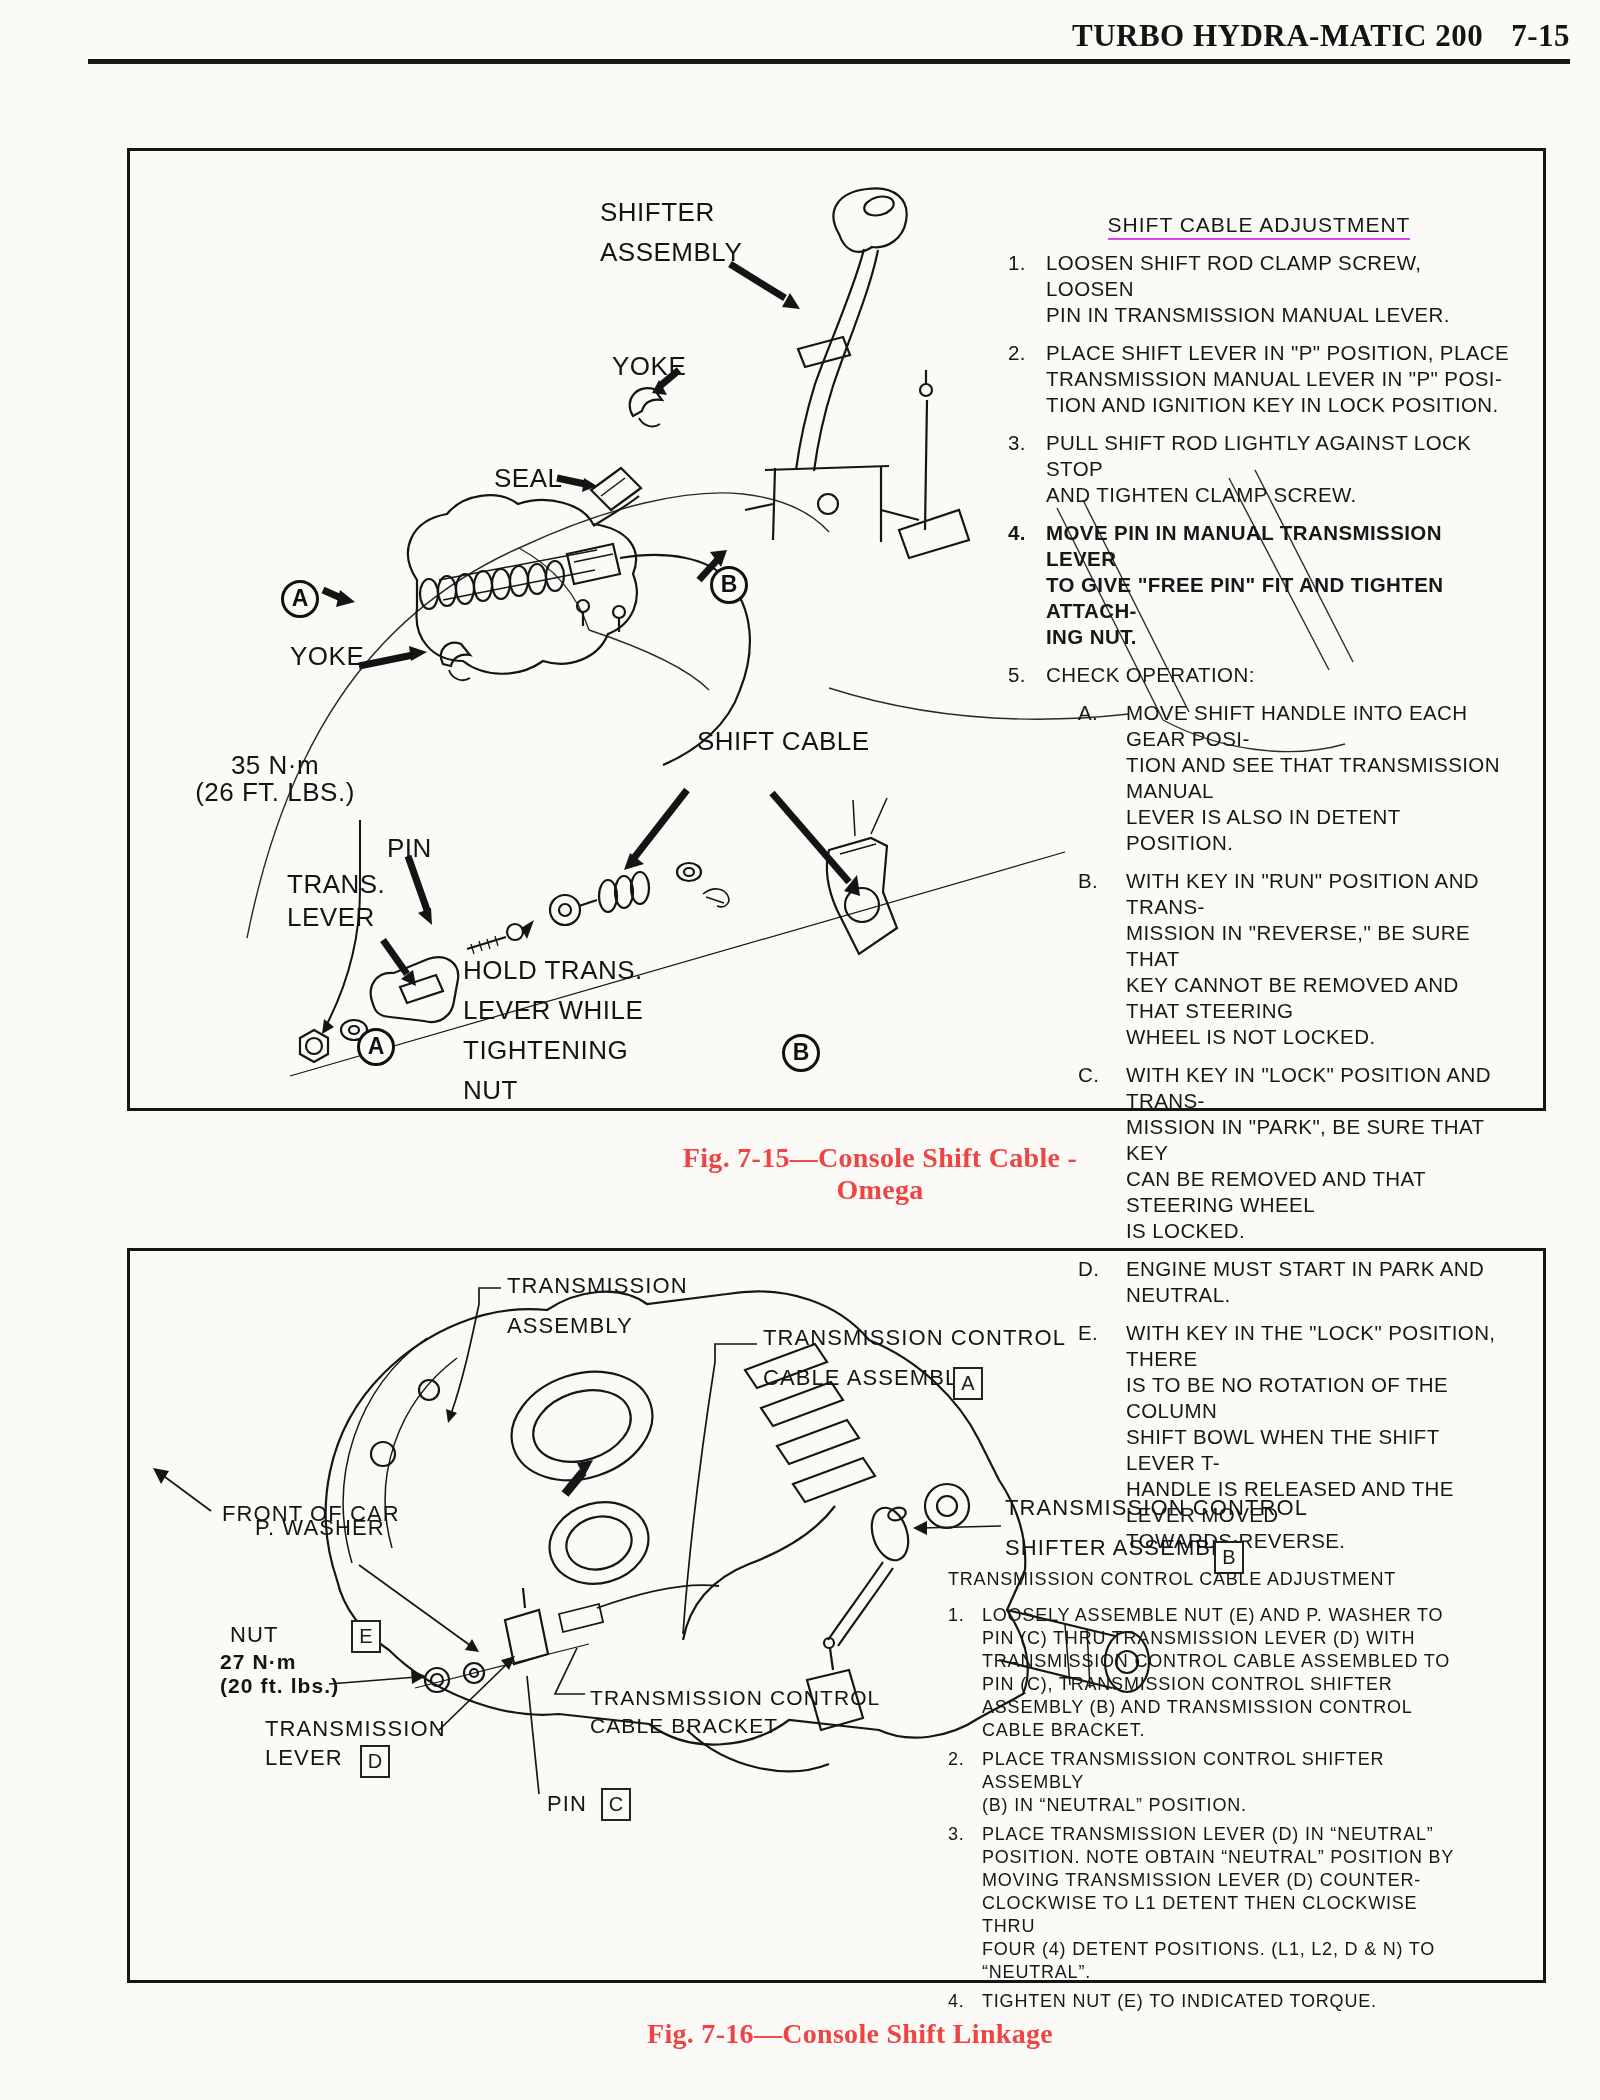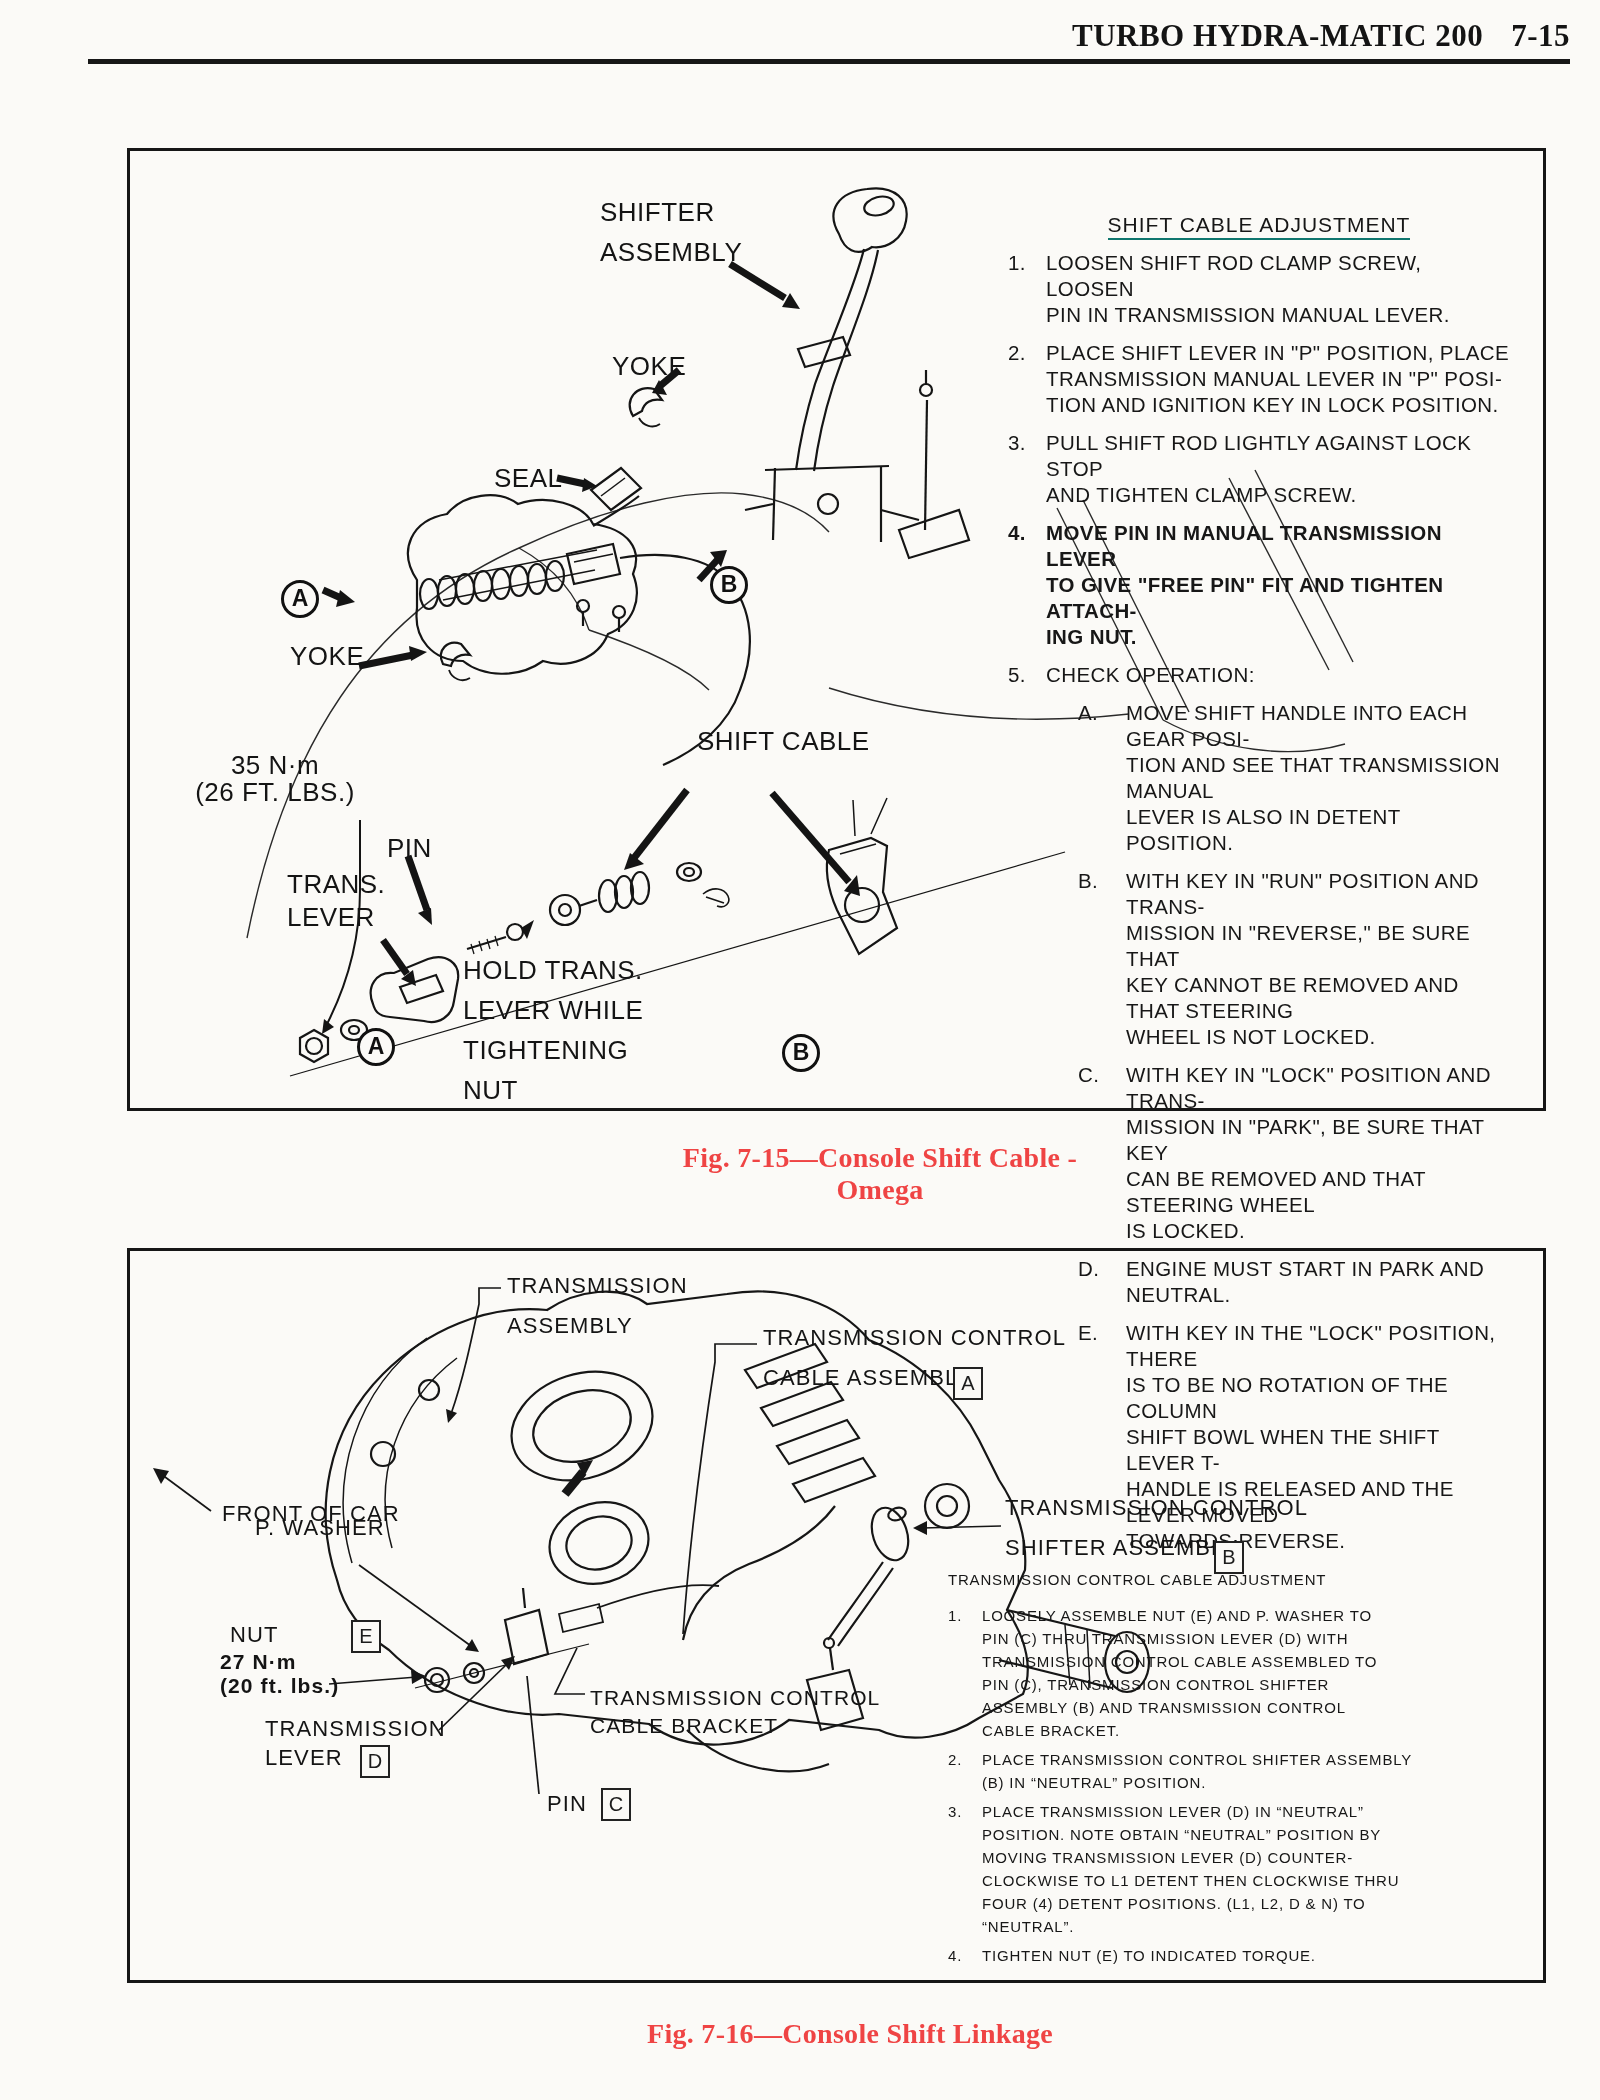--- a/index.html
+++ b/index.html
@@ -31,28 +31,28 @@
     background:#fbfaf7;
   }
   .boxed-badge{
     position:absolute;width:30px;height:33px;box-sizing:border-box;
     border:2.5px solid #222;text-align:center;line-height:29px;
     font-size:20px;color:#1c1c1c;background:#fbfaf7;
   }
   .proc{position:absolute;color:#171717;}
   .proc1{left:1008px;top:212px;width:502px;font-size:20.5px;line-height:26px;letter-spacing:0.4px;}
   .proc1 .ptitle{text-align:center;margin-bottom:12px;font-size:21px;letter-spacing:1px;}
-  .proc1 .ptitle span{border-bottom:2px solid #0f766e;padding-bottom:2px;text-align:center;}
+  .proc1 .ptitle span{border-bottom:2px solid #d946ef;padding-bottom:2px;text-align:center;}
   .step{display:flex;margin-bottom:12px;}
   .proc1 .step .n{flex:0 0 38px;}
   .step .t{flex:1;white-space:pre-line;}
   .checks{margin-left:70px;}
   .checks .step .n{flex:0 0 48px;}
   .step.embold{font-weight:bold;}
-  .proc2{left:948px;top:1568px;width:516px;font-size:15px;line-height:23px;letter-spacing:0.8px;}
+  .proc2{left:948px;top:1568px;width:516px;font-size:18px;line-height:23px;letter-spacing:0.8px;}
   .proc2 .ptitle{margin-bottom:13px;}
   .proc2 .step{margin-bottom:6px;}
   .proc2 .step .n{flex:0 0 34px;}
   svg{position:absolute;overflow:visible;}
   .bold7{font-weight:700;}
 </style>
 </head>
 <body>
 
 <div class="hdr">

